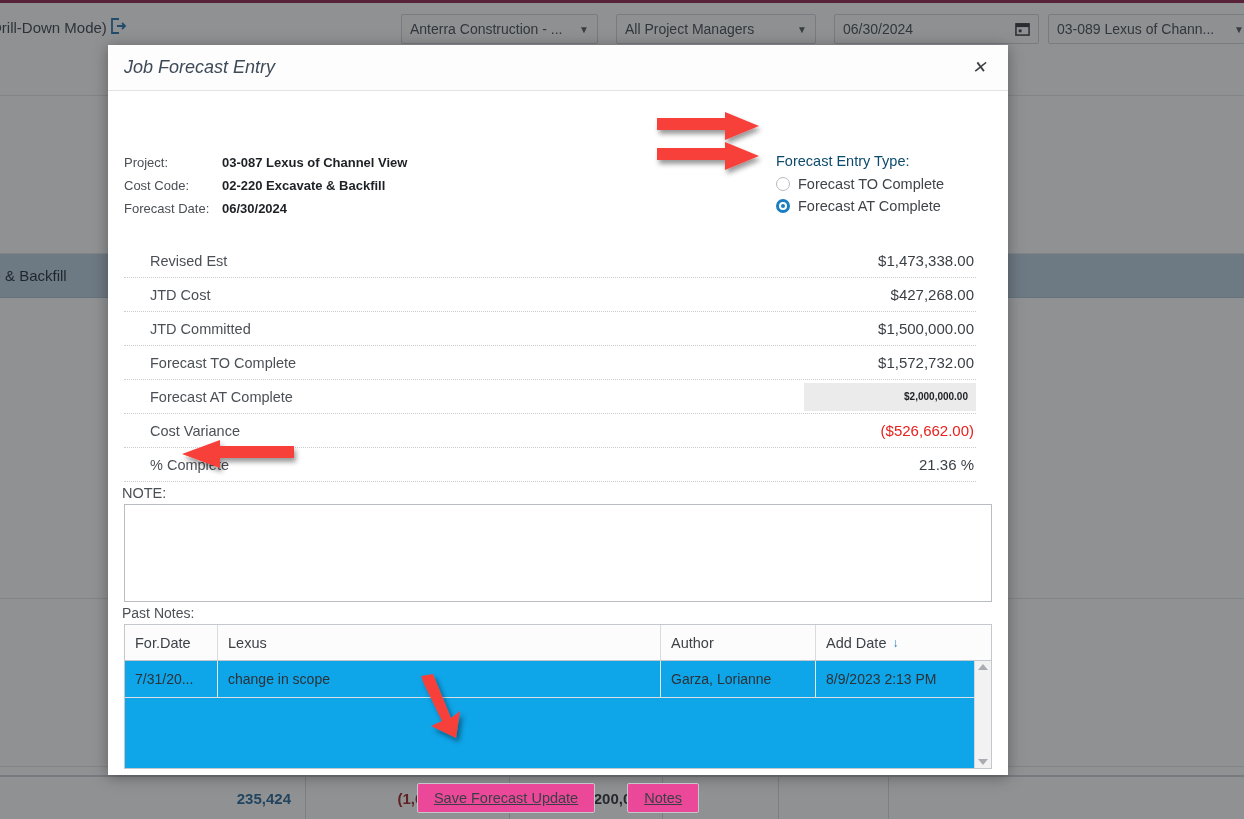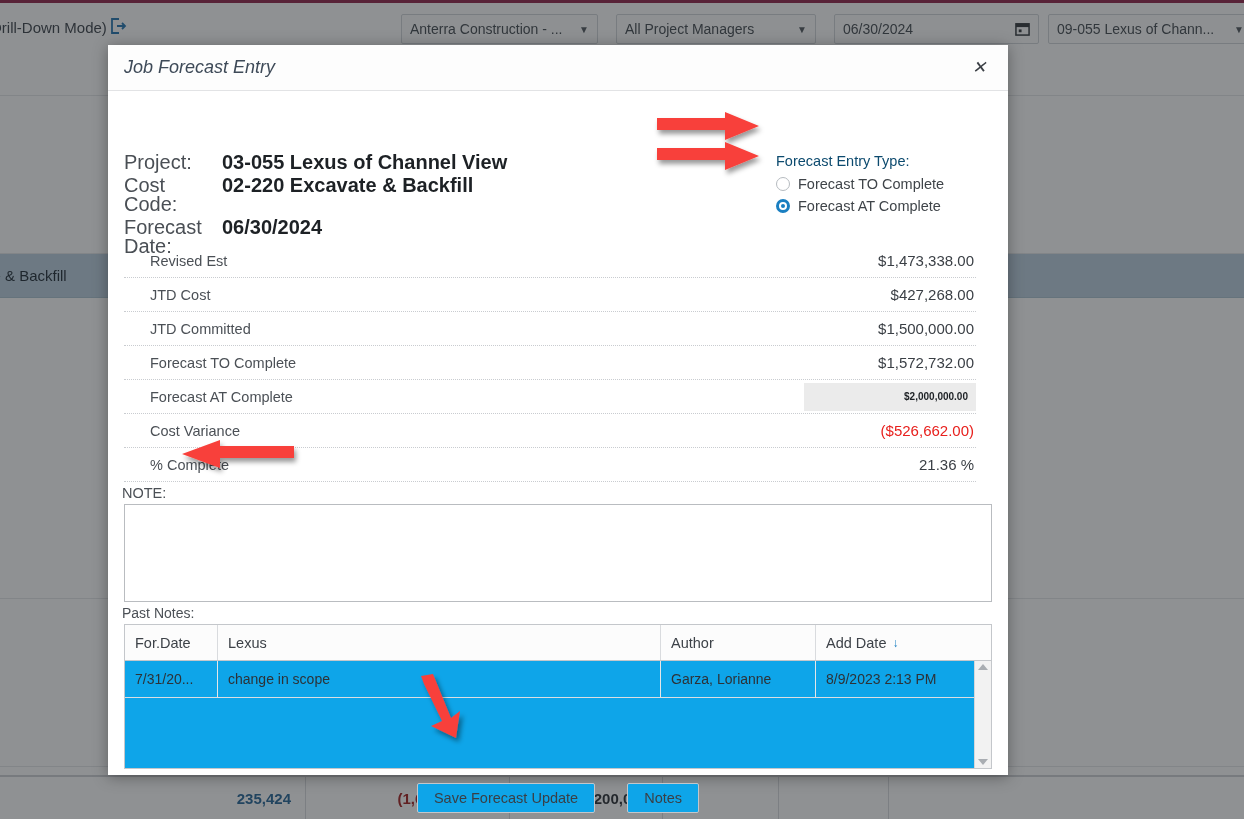--- a/index.html
+++ b/index.html
@@ -129,21 +129,21 @@
   }
   #modal-body {
     flex: 1 1 auto;
     position: relative;
     padding: 0 16px;
   }
 
   
   #info-block {
     position: absolute; left: 16px; top: 62px;
-    font-size: 20px; color: #44484d;
+    font-size: 13px; color: #44484d;
   }
   .info-row { display: flex; margin-bottom: 4px; line-height: 19px; }
   .info-label { width: 98px; color: #4a4f55; }
   .info-value { font-weight: bold; color: #1d2125; }
 
   
   #fc-type {
     position: absolute; left: 668px; top: 62px;
     font-size: 14.5px; color: #44484d;
   }
@@ -281,27 +281,28 @@
   
   #modal-footer {
     position: absolute; left: 0; top: 683px;
     width: 900px; height: 47px;
     display: flex; align-items: center; justify-content: center;
     gap: 32px;
   }
   .mbtn {
     height: 30px;
     border: 1px solid #c3c6ca;
-    background: #0ea5e9;
+    background: #ec4899;
     border-radius: 2px;
     display: flex; align-items: center; justify-content: center;
     font-size: 14.5px; color: #3a3f45;
     padding: 0 16px;
     cursor: pointer;
     white-space: nowrap;
+    text-decoration: underline;
   }
 
   
   .annot { position: absolute; z-index: 90; pointer-events: none; }
   .annot svg { display: block; overflow: visible; }
 </style>
 </head>
 <body>
 
 <div id="app-background">
@@ -331,21 +332,21 @@
       <span class="caret">
         <svg width="15" height="15" viewBox="0 0 16 16">
           <rect x="1" y="3" width="14" height="12" fill="none" stroke="#2a2f34" stroke-width="1.6"></rect>
           <rect x="1" y="3" width="14" height="3.5" fill="#2a2f34"></rect>
           <rect x="4" y="9" width="3" height="3" fill="#2a2f34"></rect>
         </svg>
       </span>
     </div>
 
     <div class="bg-field" style="left:1048px; top:11px; width:205px;">
-      <span>09-055 Lexus of Chann...</span>
+      <span>03-089 Lexus of Chann...</span>
       <span class="caret">▼</span>
     </div>
 
     <div class="bg-btn" style="left:1096px; top:62px; width:90px;">
       <span>Clear Filters</span>
     </div>
 
     <div class="bg-btn" style="left:1196px; top:62px; width:33px;">
       <span>
         <svg width="17" height="17" viewBox="0 0 18 18">
@@ -384,21 +385,21 @@
   <div id="modal-header">
     <span id="modal-title">Job Forecast Entry</span>
     <span id="modal-close">✕</span>
   </div>
 
   <div id="modal-body">
 
     <div id="info-block">
       <div class="info-row">
         <span class="info-label">Project:</span>
-        <span class="info-value">03-055 Lexus of Channel View</span>
+        <span class="info-value">03-087 Lexus of Channel View</span>
       </div>
       <div class="info-row">
         <span class="info-label">Cost Code:</span>
         <span class="info-value">02-220 Excavate &amp; Backfill</span>
       </div>
       <div class="info-row">
         <span class="info-label">Forecast Date:</span>
         <span class="info-value">06/30/2024</span>
       </div>
     </div>

